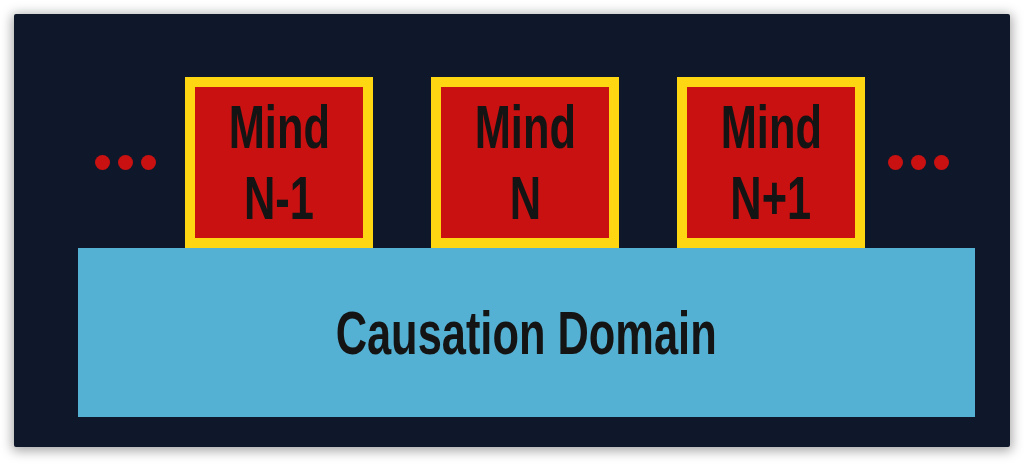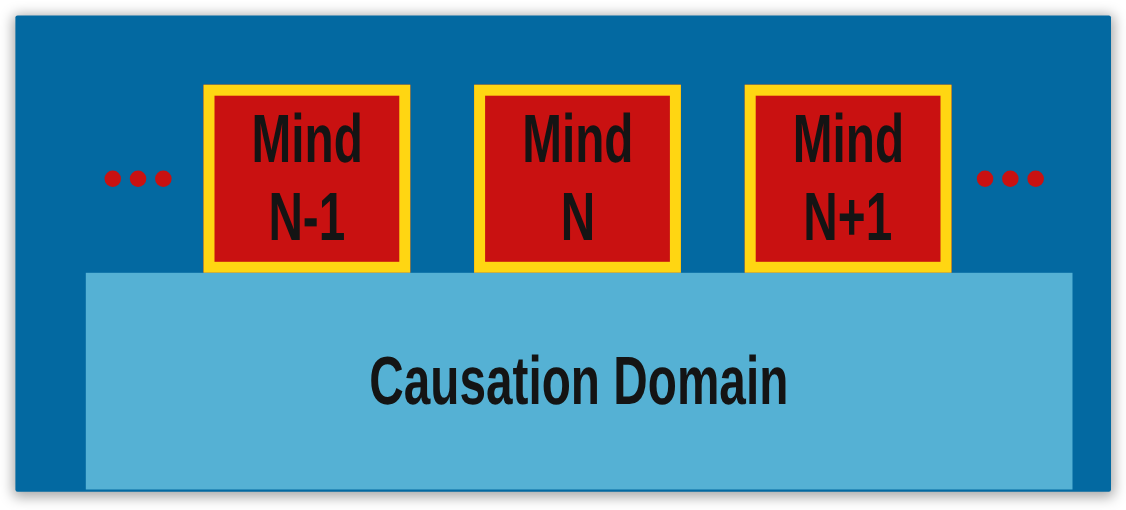--- a/index.html
+++ b/index.html
@@ -14,30 +14,30 @@
     height: 464px;
     overflow: hidden;
     background: #ffffff;
   }
   .card {
     position: absolute;
     left: 14px;
     top: 14px;
     width: 996px;
     height: 433px;
-    background: #0369a1;
+    background: #0f172a;
     border-radius: 2px;
     box-shadow: 0 2px 12px 2px rgba(0,0,0,0.35);
   }
   .causation-bar {
     position: absolute;
     left: 64px;
     top: 234px;
     width: 897px;
-    height: 197px;
+    height: 169px;
     background: #55B1D4;
     display: flex;
     align-items: center;
     justify-content: center;
   }
   .causation-label {
     color: #141414;
     font-size: 62px;
     font-weight: 700;
     line-height: 1;

